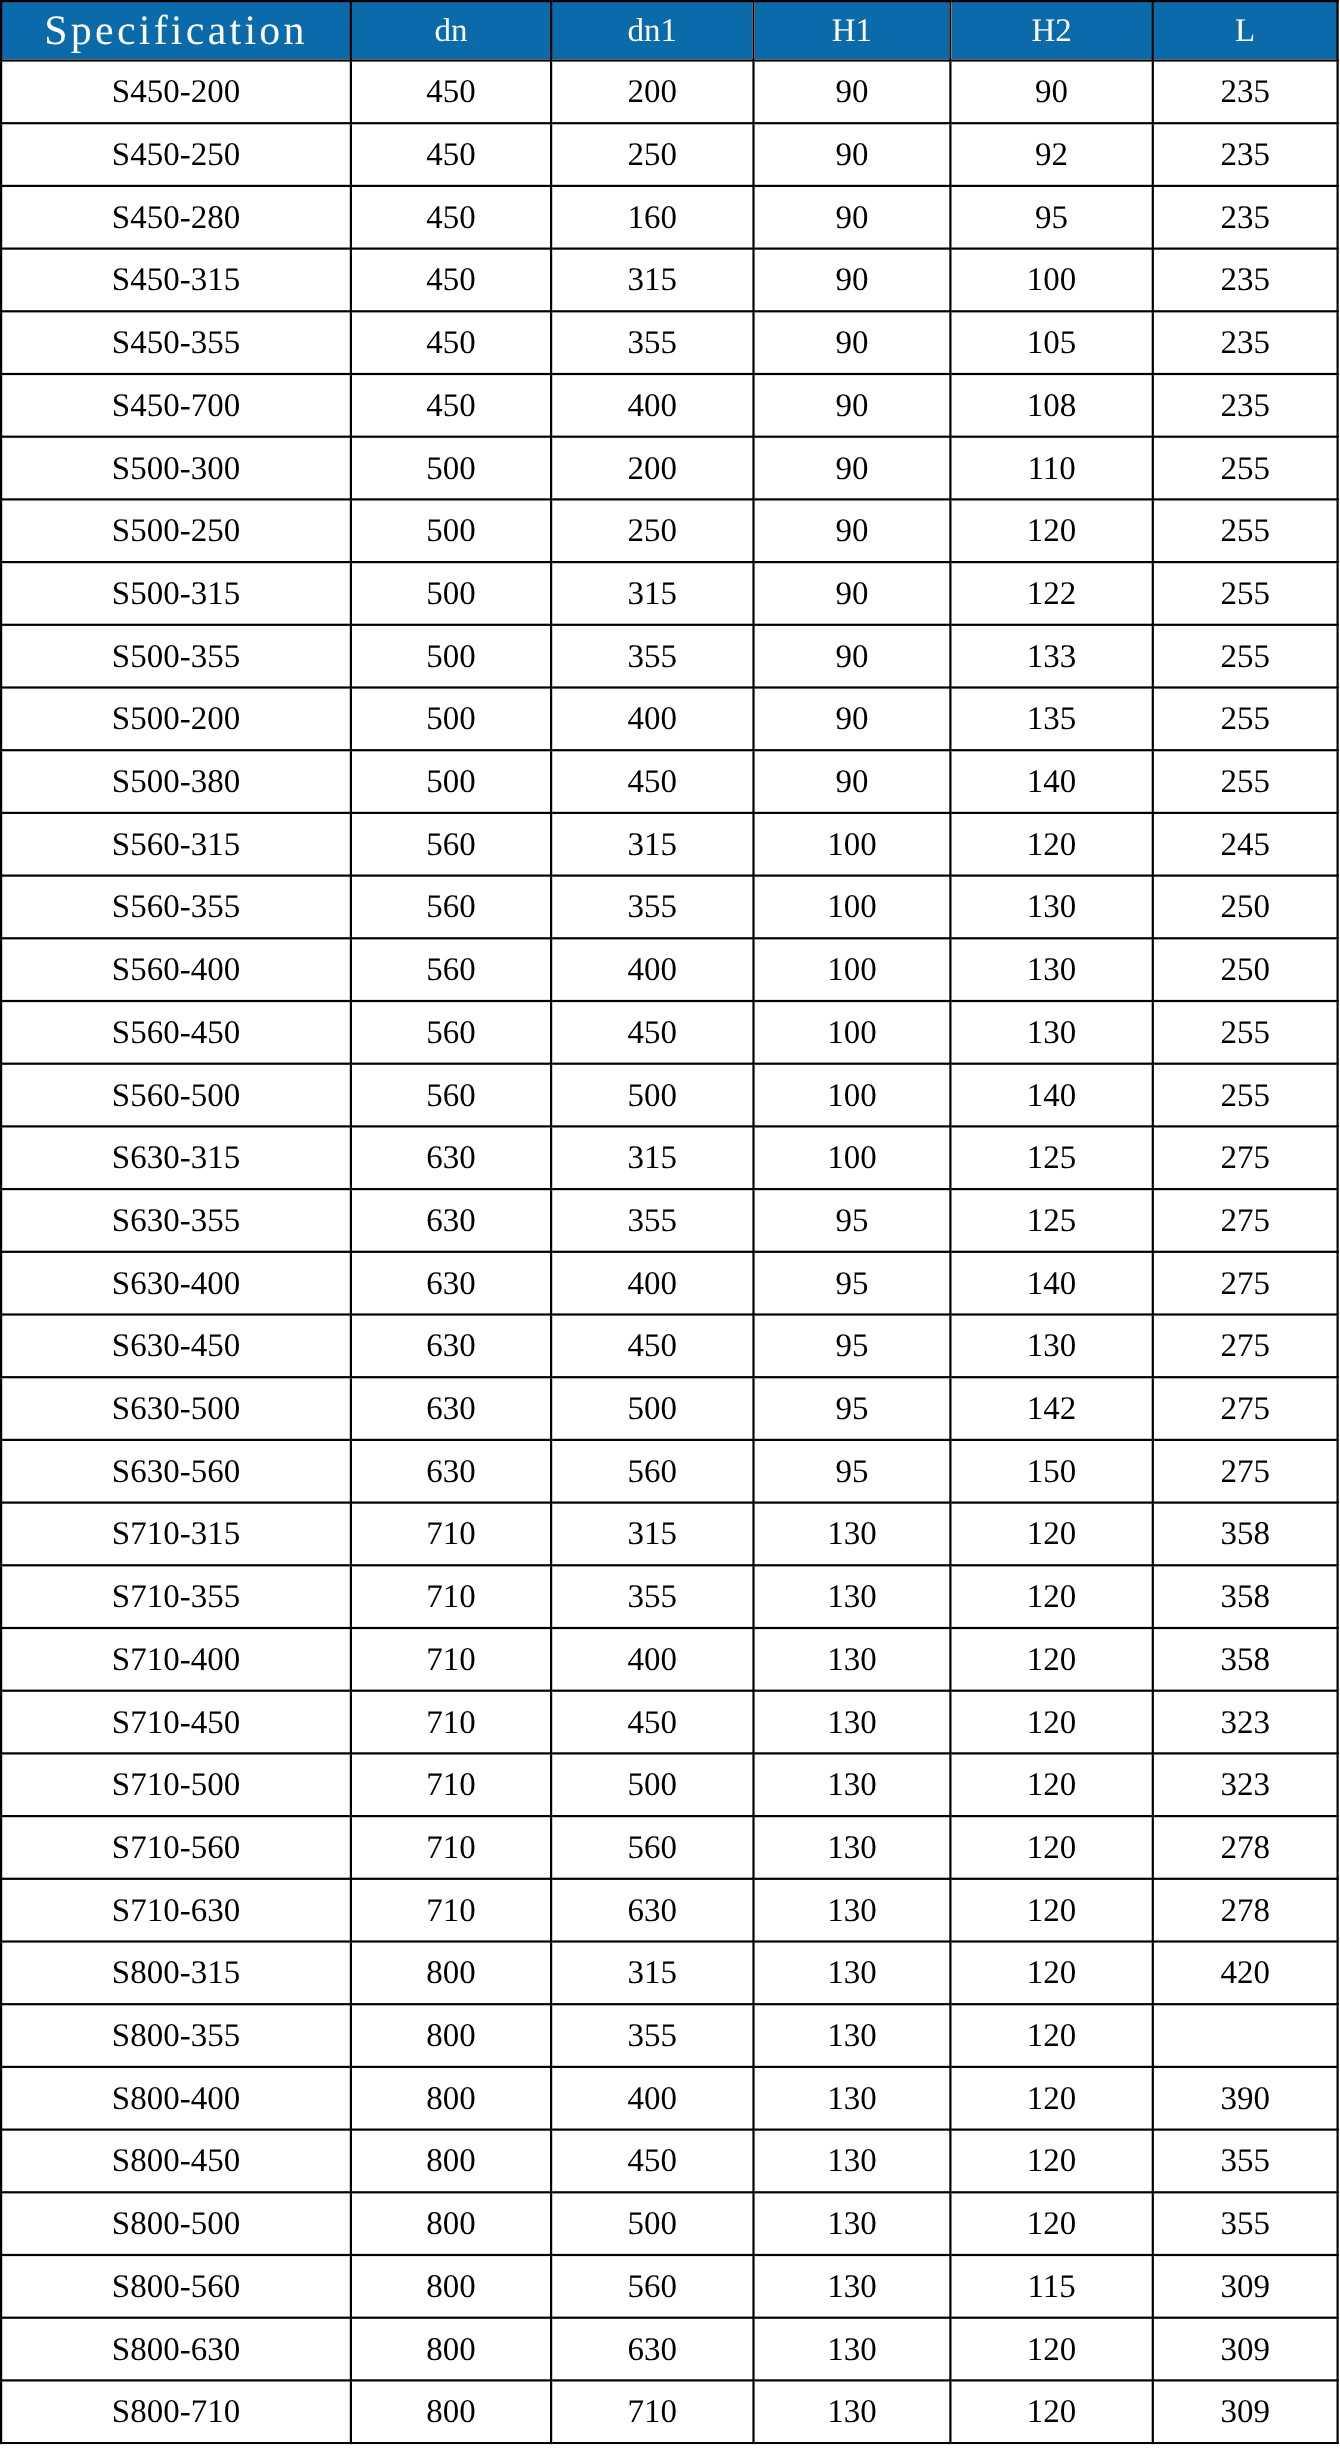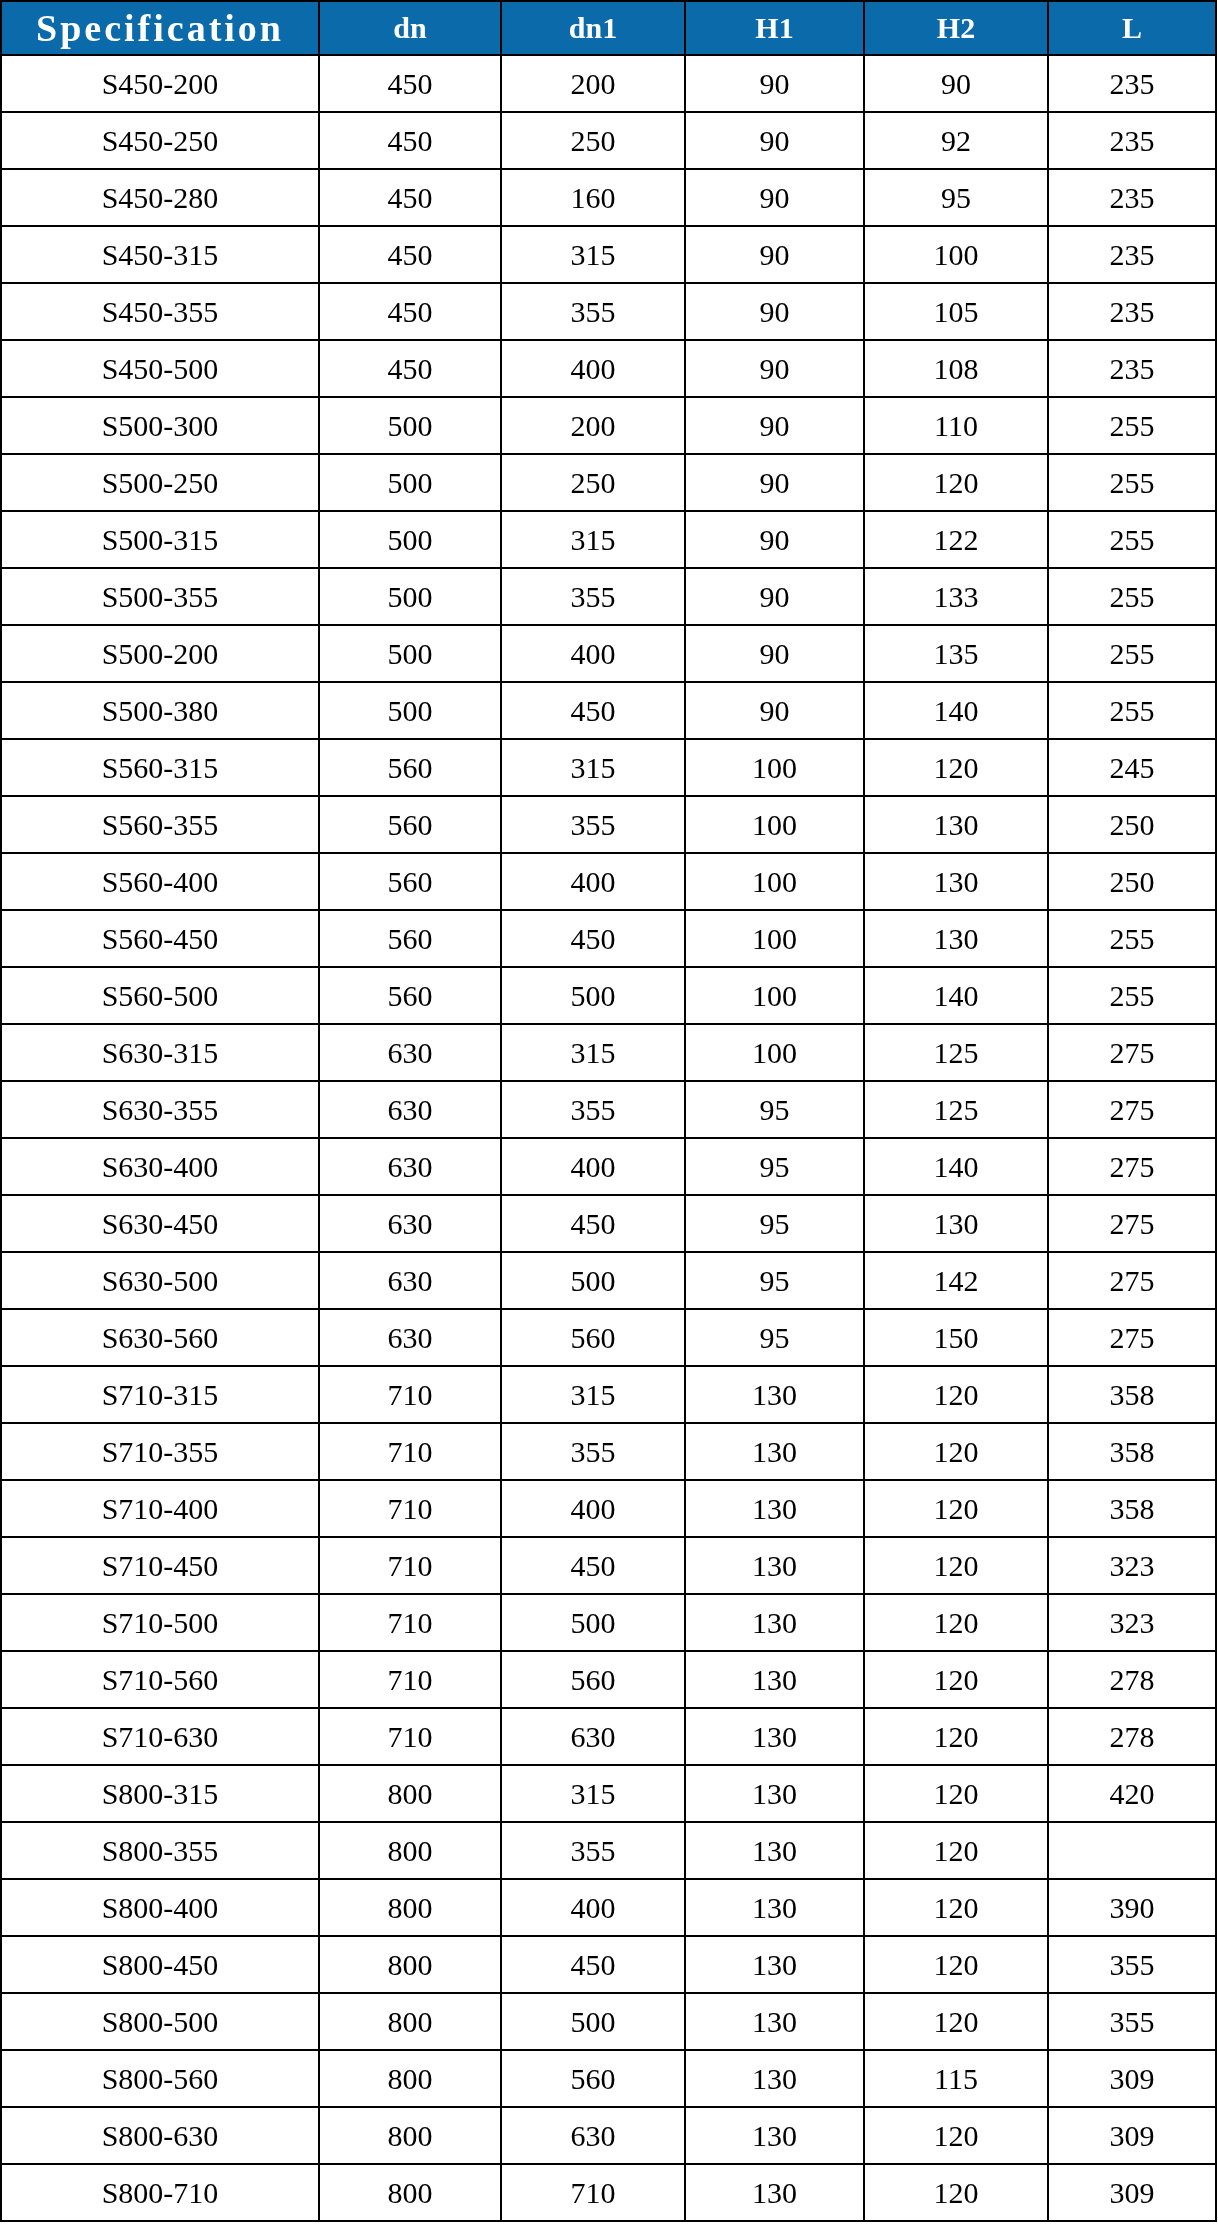--- a/index.html
+++ b/index.html
@@ -23,21 +23,21 @@
     border: 2px solid #000000;
     text-align: center;
     vertical-align: middle;
     padding: 0;
     overflow: hidden;
     white-space: nowrap;
   }
   .spec-table thead th {
     background: #0a6aaa;
     color: #ffffff;
-    font-weight: bold;
+    font-weight: normal;
     font-size: 30px;
     height: 52px;
   }
   .spec-table thead th.spec-col {
     font-size: 38px;
     letter-spacing: 3px;
   }
   .spec-table tbody td {
     background: #ffffff;
     font-size: 30px;
@@ -108,21 +108,21 @@
       </tr>
       <tr>
         <td>S450-355</td>
         <td>450</td>
         <td>355</td>
         <td>90</td>
         <td>105</td>
         <td>235</td>
       </tr>
       <tr>
-        <td>S450-500</td>
+        <td>S450-700</td>
         <td>450</td>
         <td>400</td>
         <td>90</td>
         <td>108</td>
         <td>235</td>
       </tr>
       <tr>
         <td>S500-300</td>
         <td>500</td>
         <td>200</td>

